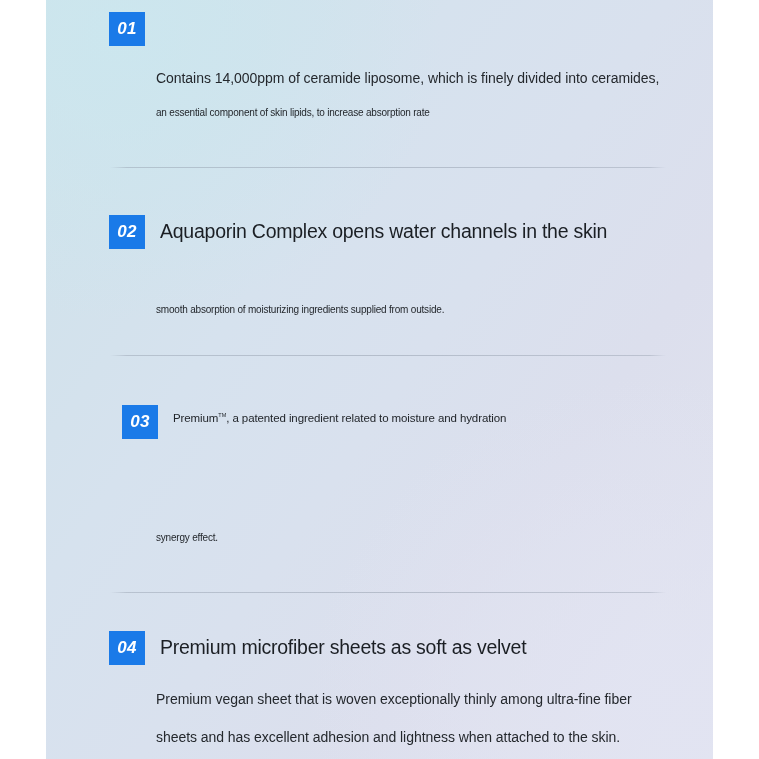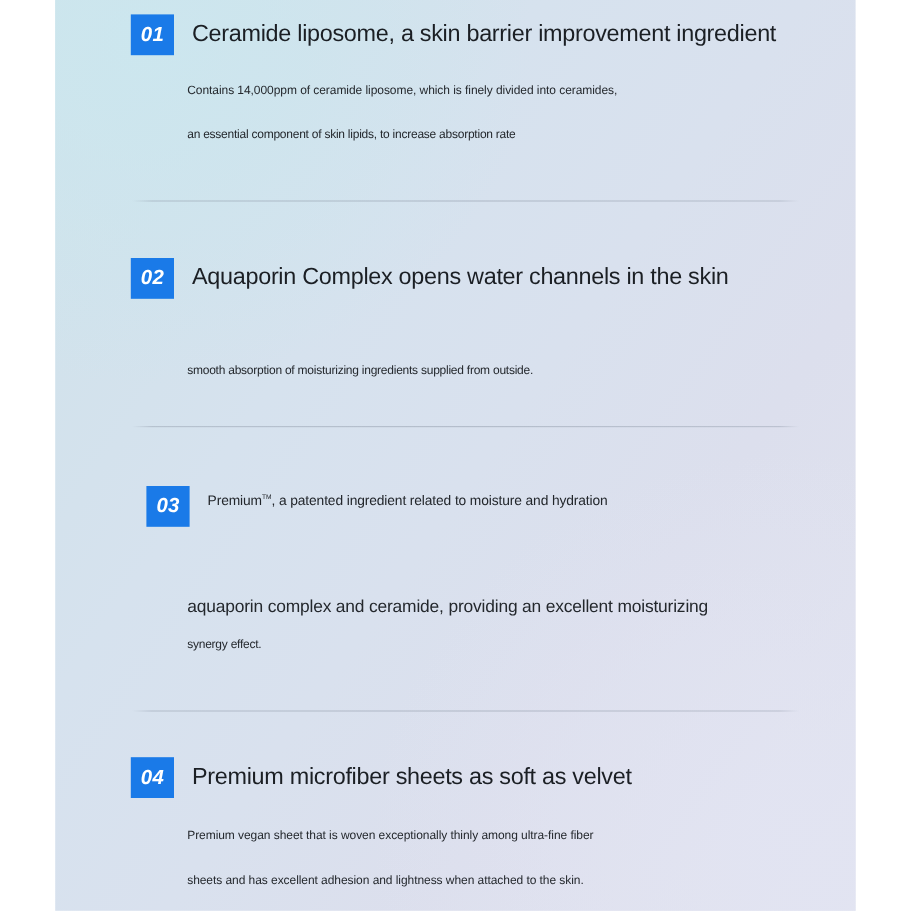--- a/index.html
+++ b/index.html
@@ -124,21 +124,21 @@
   }
 
   .body-line {
     position: absolute;
     left: 110px;
     color: #24282d;
     white-space: nowrap;
     font-weight: 400;
   }
 
-  .body-sm { font-size: 10px; letter-spacing: -0.05px; }
+  .body-sm { font-size: 14px; letter-spacing: -0.05px; }
   .body-md { font-size: 14.5px; letter-spacing: -0.15px; }
   .body-lg { font-size: 10px; letter-spacing: -0.2px; }
 
   .divider {
     position: absolute;
     left: 64px;
     width: 556px;
     height: 1px;
     background: linear-gradient(to right,
         rgba(140,150,165,0.00) 0%,
@@ -151,21 +151,20 @@
 </head>
 <body>
 
 <div id="page">
   <div id="panel">
     <div id="content">
 
       <div class="section" style="top:0px;">
         <div class="head-row" style="height:48px;">
           <div class="badge" style="top:12px;">01</div>
-          <div class="title-lg" style="top:17px;">Ceramide liposome, a skin barrier improvement ingredient</div>
         </div>
         <div class="body-line body-sm" style="top:70px;">Contains 14,000ppm of ceramide liposome, which is finely divided into ceramides,</div>
         <div class="body-line body-lg" style="top:107px;">an essential component of skin lipids, to increase absorption rate</div>
       </div>
 
       <div class="divider" style="top:167px;"></div>
 
       <div class="section" style="top:205px;">
         <div class="head-row" style="height:48px;">
           <div class="badge" style="top:10px;">02</div>
@@ -176,21 +175,20 @@
 
       <div class="divider" style="top:355px;"></div>
 
       <div class="section" style="top:400px;padding-left:13px;">
         <div class="head-row" style="height:48px;">
           <div class="badge" style="top:5px;">03</div>
           <div class="title-sm" style="top:12px;">
             <span>Premium</span><sup>TM</sup><span>, a patented ingredient related to moisture and hydration</span>
           </div>
         </div>
-        <div class="body-line body-md" style="top:98px;">aquaporin complex and ceramide, providing an excellent moisturizing</div>
         <div class="body-line body-lg" style="top:132px;">synergy effect.</div>
       </div>
 
       <div class="divider" style="top:592px;"></div>
 
       <div class="section" style="top:622px;">
         <div class="head-row" style="height:48px;">
           <div class="badge" style="top:9px;text-align:center;">04</div>
           <div class="title-lg" style="top:14px;">Premium microfiber sheets as soft as velvet</div>
         </div>

